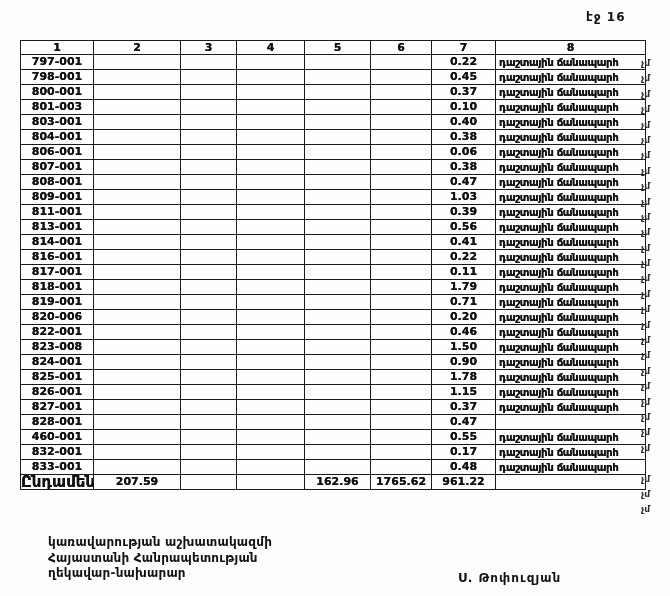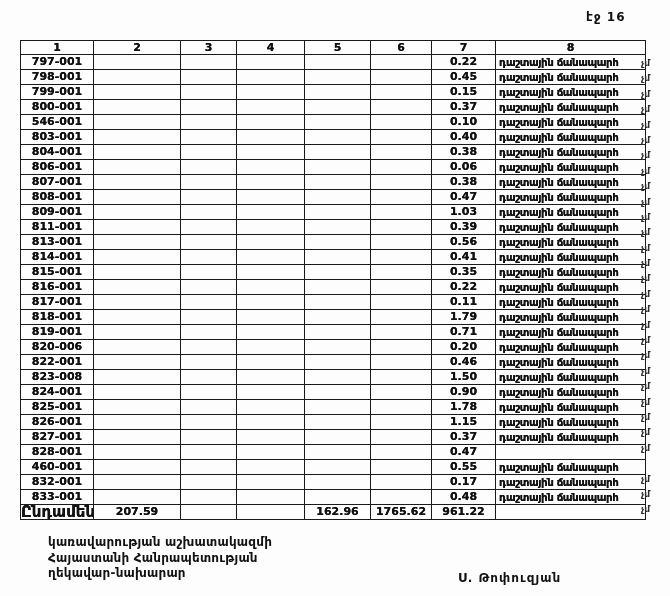--- a/index.html
+++ b/index.html
@@ -127,41 +127,31 @@
           <td class="col1">798-001</td>
           <td class="col2"></td>
           <td class="col3"></td>
           <td class="col4"></td>
           <td class="col5"></td>
           <td class="col6"></td>
           <td class="col7">0.45</td>
           <td class="col8">դաշտային ճանապարհ</td>
         </tr>
         <tr>
-          <td class="col1">799-001</td>
-          <td class="col2"></td>
-          <td class="col3"></td>
-          <td class="col4"></td>
-          <td class="col5"></td>
-          <td class="col6"></td>
-          <td class="col7">0.15</td>
-          <td class="col8">դաշտային ճանապարհ</td>
-        </tr>
-        <tr>
           <td class="col1">800-001</td>
           <td class="col2"></td>
           <td class="col3"></td>
           <td class="col4"></td>
           <td class="col5"></td>
           <td class="col6"></td>
           <td class="col7">0.37</td>
           <td class="col8">դաշտային ճանապարհ</td>
         </tr>
         <tr>
-          <td class="col1">546-001</td>
+          <td class="col1">801-003</td>
           <td class="col2"></td>
           <td class="col3"></td>
           <td class="col4"></td>
           <td class="col5"></td>
           <td class="col6"></td>
           <td class="col7">0.10</td>
           <td class="col8">դաշտային ճանապարհ</td>
         </tr>
         <tr>
           <td class="col1">803-001</td>
@@ -244,30 +234,20 @@
           <td class="col8">դաշտային ճանապարհ</td>
         </tr>
         <tr>
           <td class="col1">814-001</td>
           <td class="col2"></td>
           <td class="col3"></td>
           <td class="col4"></td>
           <td class="col5"></td>
           <td class="col6"></td>
           <td class="col7">0.41</td>
-          <td class="col8">դաշտային ճանապարհ</td>
-        </tr>
-        <tr>
-          <td class="col1">815-001</td>
-          <td class="col2"></td>
-          <td class="col3"></td>
-          <td class="col4"></td>
-          <td class="col5"></td>
-          <td class="col6"></td>
-          <td class="col7">0.35</td>
           <td class="col8">դաշտային ճանապարհ</td>
         </tr>
         <tr>
           <td class="col1">816-001</td>
           <td class="col2"></td>
           <td class="col3"></td>
           <td class="col4"></td>
           <td class="col5"></td>
           <td class="col6"></td>
           <td class="col7">0.22</td>

